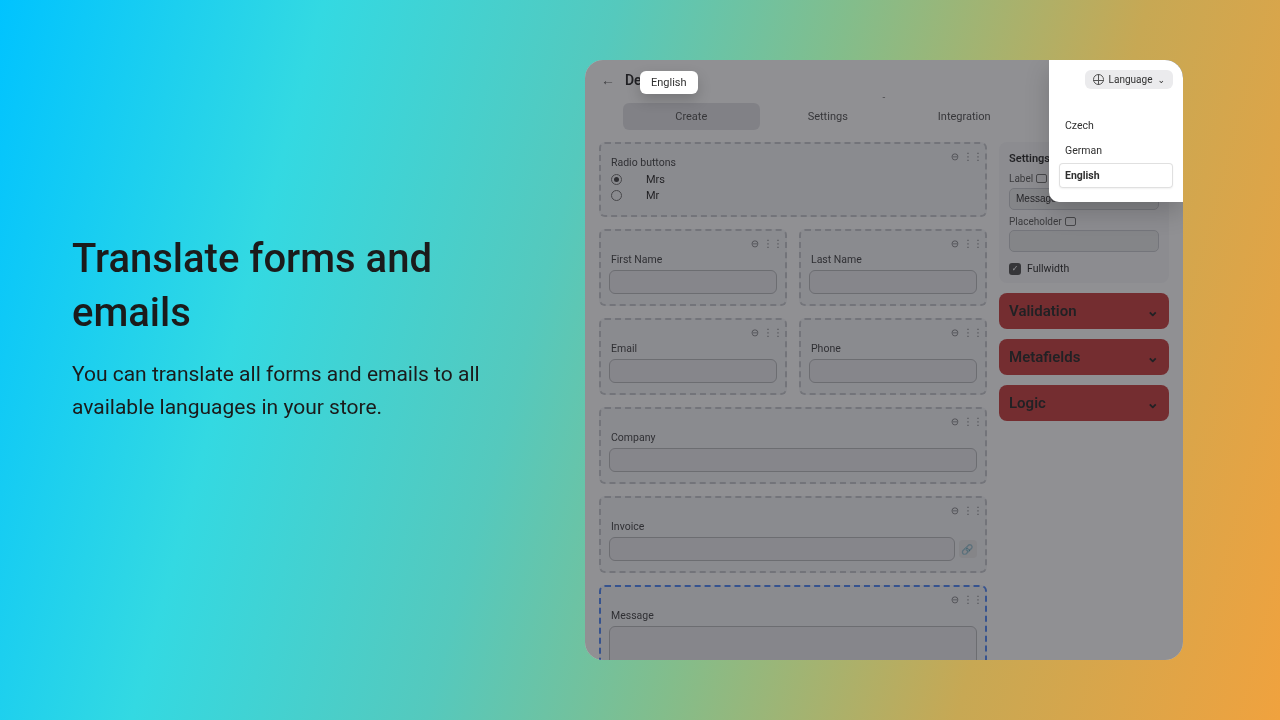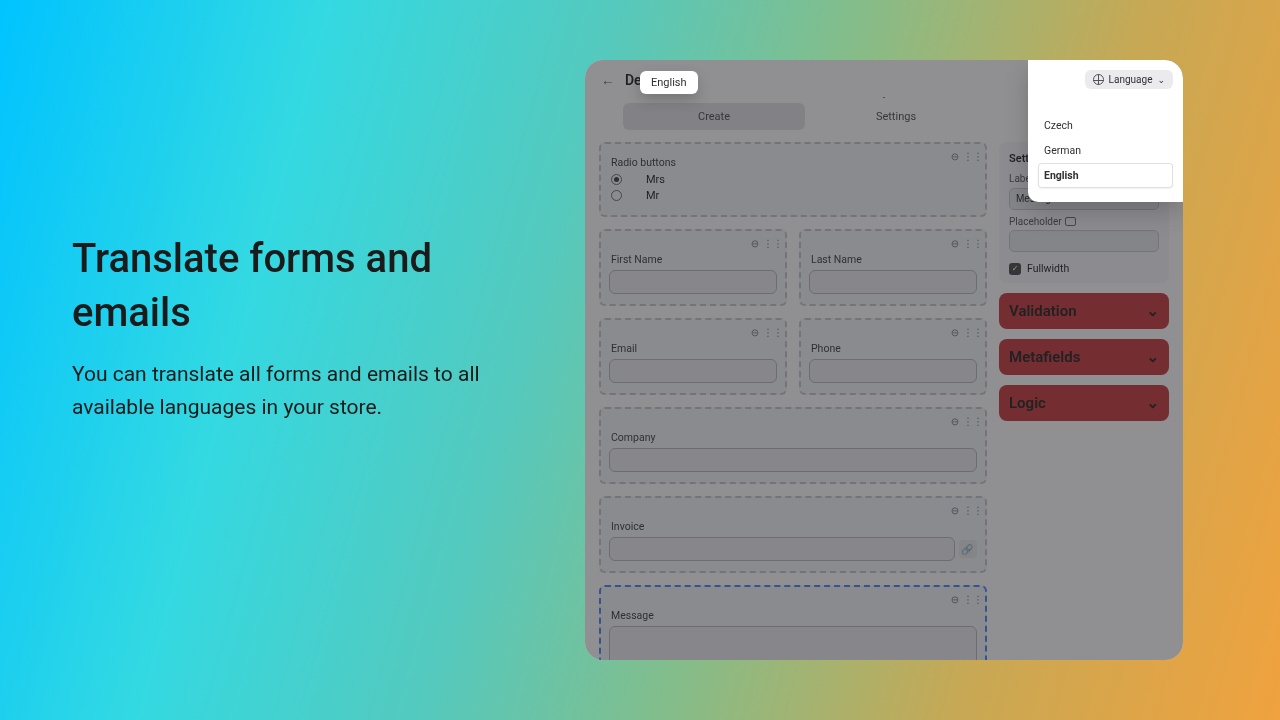--- a/index.html
+++ b/index.html
@@ -68,21 +68,21 @@
   .sp-label { font-size:10px; color:#3a3a3a; margin:6px 0 3px 0; display:flex; align-items:center; gap:3px; }
   .sp-input { width:100%; height:22px; border:1px solid #b9bbc0; border-radius:5px; background:#dcddde; font-size:10px; padding:0 6px; }
   .sp-check { display:flex; align-items:center; gap:6px; font-size:10.5px; margin:10px 0 4px 0; }
   .chk { width:12px; height:12px; border-radius:3px; background:#303030; color:#fff; font-size:8px; display:flex; align-items:center; justify-content:center; }
   .copy-icon { position:absolute; top:8px; right:8px; width:14px; height:14px; border:1px solid #8a8b8e; border-radius:3px; }
 
   .accordion { background:#b91c1c; border-radius:8px; padding:9px 10px; display:flex; justify-content:space-between; align-items:flex-end; font-size:15px; font-weight:600; }
 
   
   .lang-pop {
-    position:absolute; top:0; right:0; width:155px;
+    position:absolute; top:0; right:0; width:134px;
     background:#fff; border-radius:0 18px 0 10px; padding:10px 10px 14px 10px;
     box-shadow: 0 10px 24px rgba(0,0,0,0.18);
     z-index:60;
   }
   .lang-button {
     display:flex; align-items:center; gap:5px; font-size:10px; background:#ebebed;
     border-radius:6px; padding:4px 8px; width:fit-content; margin-left:auto; color:#303030;
   }
   .lang-list { margin-top:24px; }
   .lang-item { font-size:10.5px; padding:6px 6px; border-radius:4px; color:#303030; }
@@ -107,20 +107,21 @@
     <span class="back-arrow">←</span>
     <span class="app-title">Demo</span>
   </div>
 
   <div style="text-align:center;font-size:10px;color:#666;margin-top:-2px">-</div>
 
   <div class="tabs-holder">
     <div class="tabs">
       <div class="tab active">Create</div>
       <div class="tab">Settings</div>
+      <div class="tab">Integration</div>
       <div class="tab">Embed</div>
     </div>
   </div>
 
   <div class="workspace">
     <div class="canvas-col">
 
       <div class="block">
         <div class="block-handles">
           <span class="handle">⊖</span>

